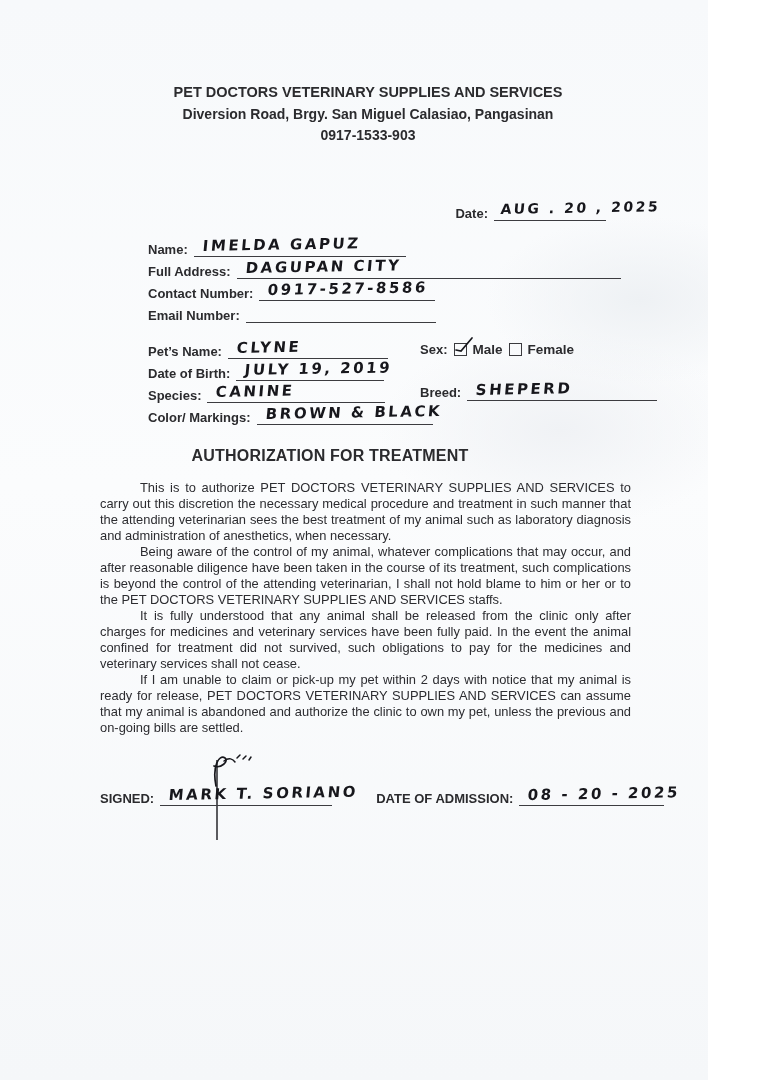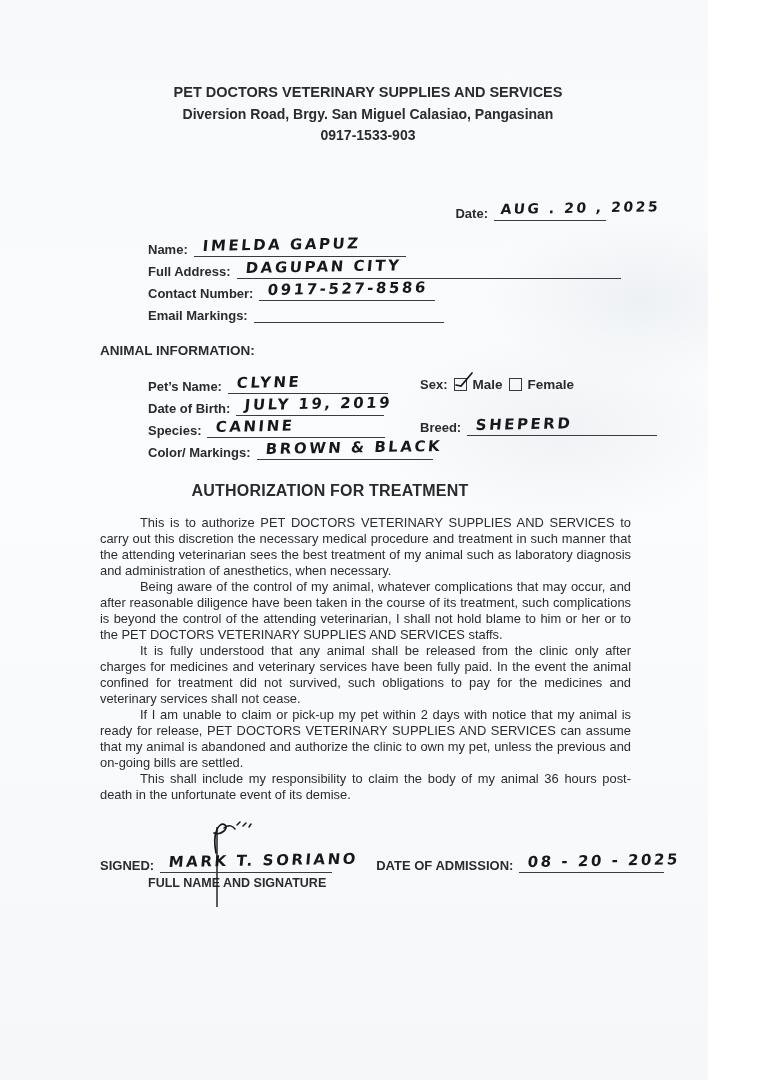--- a/index.html
+++ b/index.html
@@ -84,27 +84,26 @@
       <span class="hw">DAGUPAN CITY</span>
     </span>
   </div>
   <div class="frow">
     <span class="lbl">Contact Number:</span>
     <span class="fline" style="width:176px">
       <span class="hw">0917-527-8586</span>
     </span>
   </div>
   <div class="frow">
-    <span class="lbl">Email Markings:</span>
+    <span class="lbl">Email Number:</span>
     <span class="fline" style="width:190px">
       <span class="hw"></span>
     </span>
   </div>
 
-  <div class="section-h" style="margin-top:20px">ANIMAL INFORMATION:</div>
 
   <div class="frow" style="margin-top:14px">
     <span class="lbl">Pet’s Name:</span>
     <span class="fline" style="width:160px">
       <span class="hw">CLYNE</span>
     </span>
     <span class="right-col">
       <span class="lbl">Sex:</span>
       <span class="cb">
         <svg width="22" height="20" viewBox="0 0 22 20">
@@ -141,37 +140,35 @@
     </span>
   </div>
 
   <div class="title">AUTHORIZATION FOR TREATMENT</div>
 
   <div class="body-text">
     <p>This is to authorize PET DOCTORS VETERINARY SUPPLIES AND SERVICES to carry out this discretion the necessary medical procedure and treatment in such manner that the attending veterinarian sees the best treatment of my animal such as laboratory diagnosis and administration of anesthetics, when necessary.</p>
     <p>Being aware of the control of my animal, whatever complications that may occur, and after reasonable diligence have been taken in the course of its treatment, such complications is beyond the control of the attending veterinarian, I shall not hold blame to him or her or to the PET DOCTORS VETERINARY SUPPLIES AND SERVICES staffs.</p>
     <p>It is fully understood that any animal shall be released from the clinic only after charges for medicines and veterinary services have been fully paid. In the event the animal confined for treatment did not survived, such obligations to pay for the medicines and veterinary services shall not cease.</p>
     <p>If I am unable to claim or pick-up my pet within 2 days with notice that my animal is ready for release, PET DOCTORS VETERINARY SUPPLIES AND SERVICES can assume that my animal is abandoned and authorize the clinic to own my pet, unless the previous and on-going bills are settled.</p>
-    <p>This shall include my responsibility to claim the body of my animal 36 hours post-death in the unfortunate event of its demise.</p>
   </div>
 
   <div class="sign-section">
     <div class="signed-row">
       <svg class="sig-scribble" width="70" height="92" viewBox="0 0 70 92">
         <path d="M30 34 C26 14 33 2 39 6 C43 9 35 17 28 14" stroke="#17171c" stroke-width="1.7" fill="none" stroke-linecap="round"></path>
         <path d="M38 9 C43 5 47 7 49 10 M51 6 l3 -3 m3 4 l3 -3 m3 4 l2 -3" stroke="#17171c" stroke-width="1.5" fill="none" stroke-linecap="round"></path>
         <path d="M31 8 L31 88" stroke="#17171c" stroke-width="1.4" fill="none"></path>
       </svg>
       <span class="lbl">SIGNED:</span>
       <span class="fline" style="width:172px">
         <span class="hw">MARK T. SORIANO</span>
       </span>
       <span class="admission">
         <span class="lbl">DATE OF ADMISSION:</span>
         <span class="fline" style="width:145px">
           <span class="hw">08 - 20 - 2025</span>
         </span>
       </span>
     </div>
-    <div class="caption">FULL NAME AND SIGNATURE</div>
   </div>
 
 </div>
 
 </body></html>

